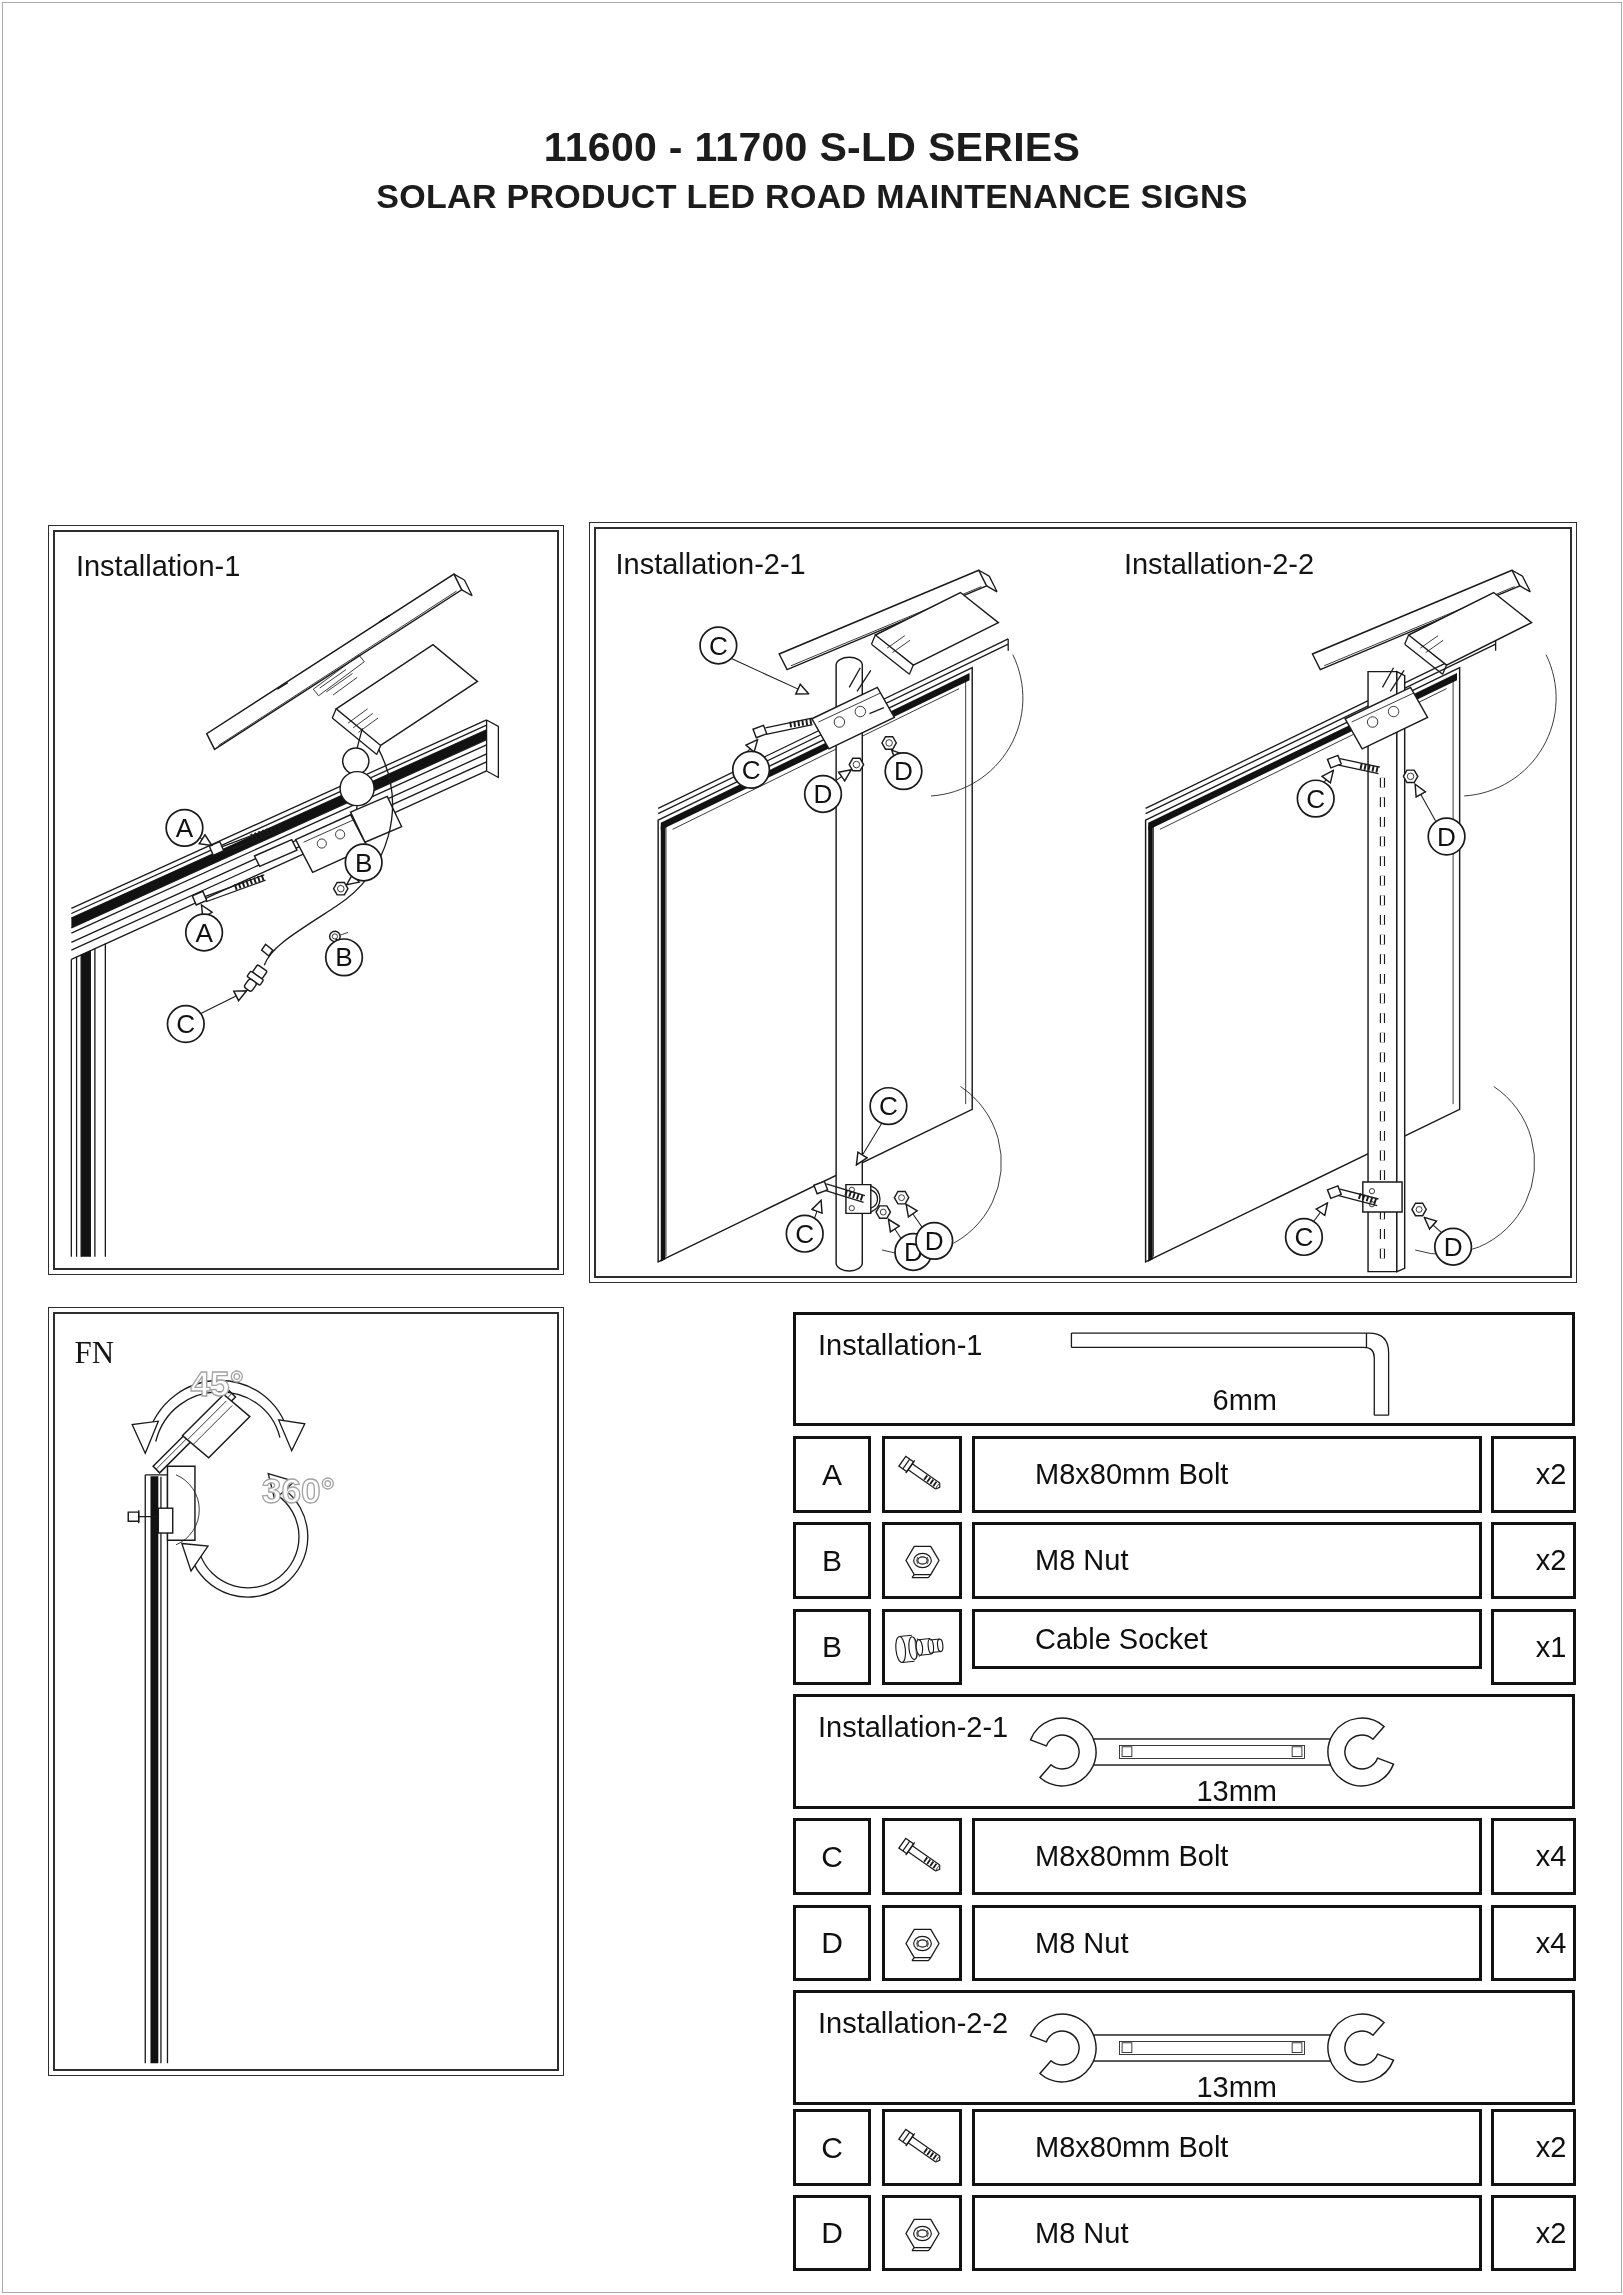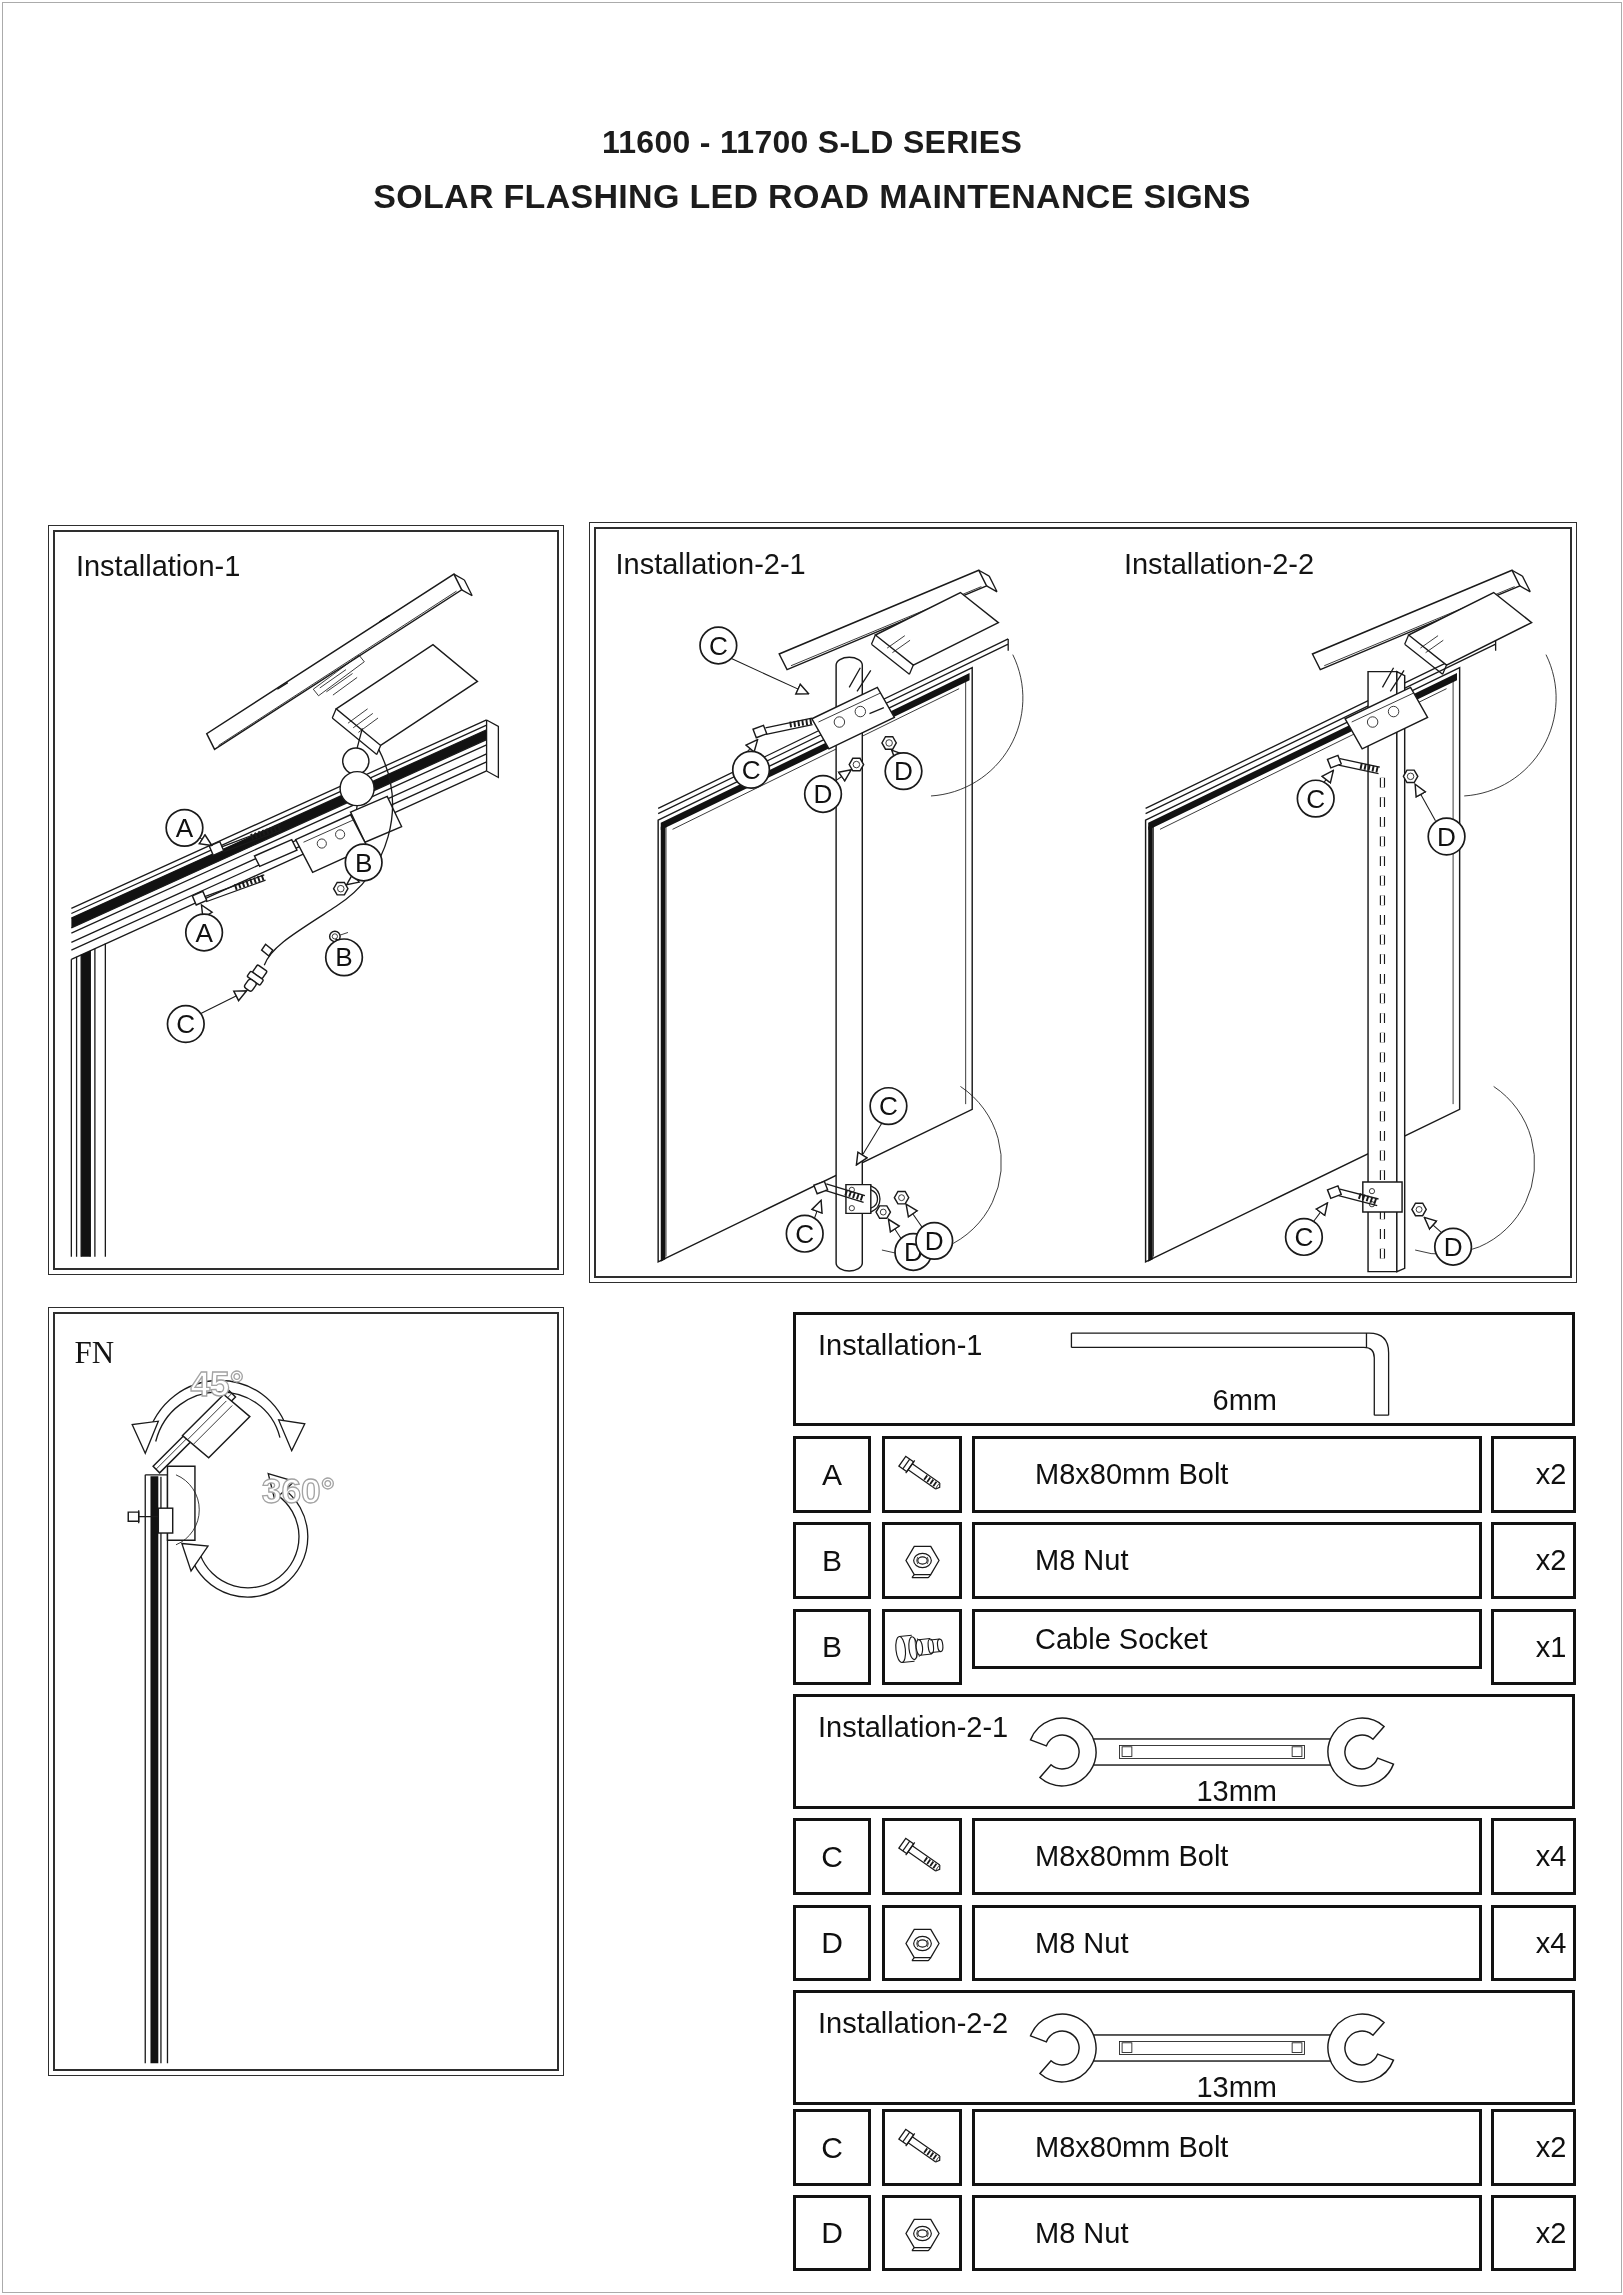--- a/index.html
+++ b/index.html
@@ -2,21 +2,21 @@
 <html style="font-size:10.5px"><head>
 <meta charset="utf-8">
 <style>
   html,body{margin:0;padding:0;background:#e8e8e8;}
   .page{position:relative;width:1624px;height:2295px;background:#fff;
         font-family:"Liberation Sans",sans-serif;color:#111;overflow:hidden;}
   .page-frame{position:absolute;left:2px;top:2px;right:2px;bottom:2px;
         border:1.3px solid #ababab;pointer-events:none;}
   .title{position:absolute;left:0;width:100%;text-align:center;font-weight:bold;
         color:#1c1c1c;letter-spacing:0.3px;}
-  .t1{top:124px;font-size:32px;text-align:center;}
+  .t1{top:124px;font-size:41px;text-align:center;}
   .t2{top:177px;font-size:34px;}
   .t3{top:284px;font-size:36px;}
   .dbox{position:absolute;border:1.3px solid #2e2e2e;padding:3.9px;box-sizing:border-box;background:#fff;}
   .dbox-inner{position:relative;width:100%;height:100%;border:2px solid #2e2e2e;box-sizing:border-box;}
   .boxlabel{position:absolute;font-size:29px;color:#141414;white-space:nowrap;}
   .dwg{position:absolute;left:0;top:0;width:100%;height:100%;}
   svg{font-family:"Liberation Sans",sans-serif;}
   .ln{fill:none;stroke:#1a1a1a;stroke-width:2;}
   .lnt{fill:none;stroke:#1a1a1a;stroke-width:1.3;}
   .fw{fill:#fff;stroke:#1a1a1a;stroke-width:2.2;}
@@ -92,21 +92,21 @@
       <path d="M15,12 H472 Q502,12 502,42 V138 M15,34 H464 Q480,34 480,50 V138" class="ln"></path>
       <path d="M15,12 V34 M480,138 H502 M468,12 V34" class="ln"></path>
     </g>
   </defs>
 </svg>
 
 <div class="page">
   <div class="page-frame"></div>
 
   <div class="title t1">11600 - 11700 S-LD SERIES</div>
-  <div class="title t2">SOLAR FLASHING LED ROAD MAINTENANCE SIGNS</div>
+  <div class="title t2">SOLAR PRODUCT LED ROAD MAINTENANCE SIGNS</div>
 
   <div class="dbox" style="left:48px;top:525px;width:516px;height:750px;">
     <div class="dbox-inner">
       <svg class="dwg" viewBox="0 0 768 1125">
 
         <g>
           <path class="ln" d="M25,575 L660,287 M25,583 L660,295 M25,590 L660,302"></path>
           <polygon class="dark" points="25,590 660,302 660,317 25,605"></polygon>
           <path class="ln" d="M25,605 L660,317 M25,613 L660,325 M25,627 L660,339 M25,639 L660,351 M25,653 L660,365"></path>
           <path class="ln" d="M660,287 L660,365 M660,287 L678,297 L678,375 L660,365"></path>

